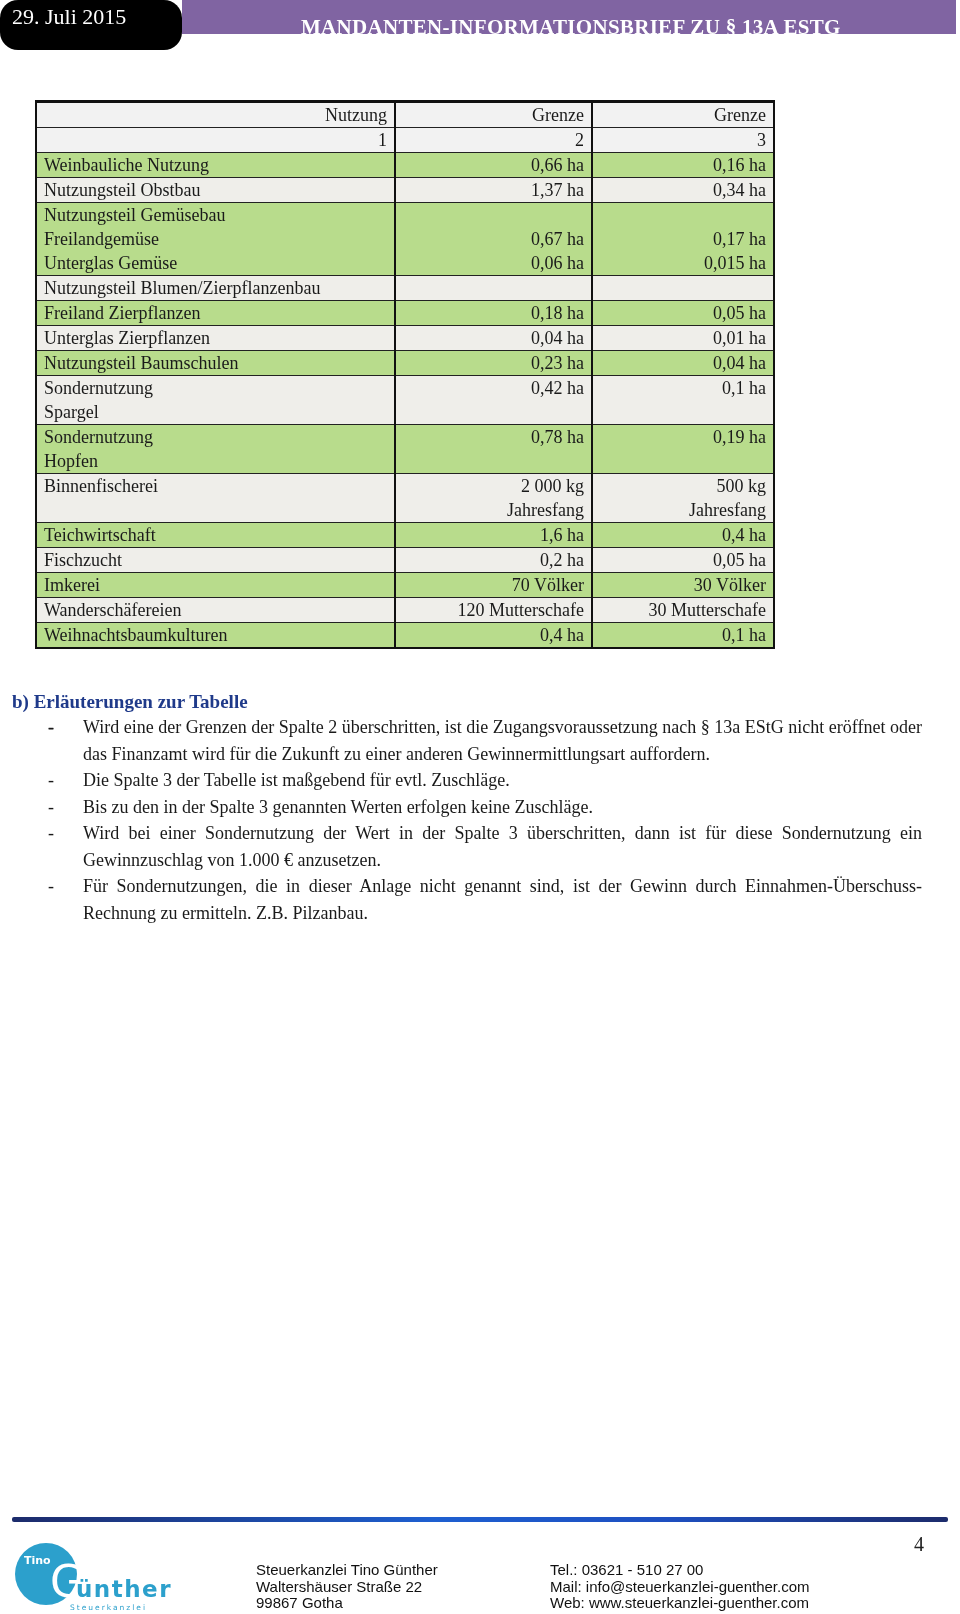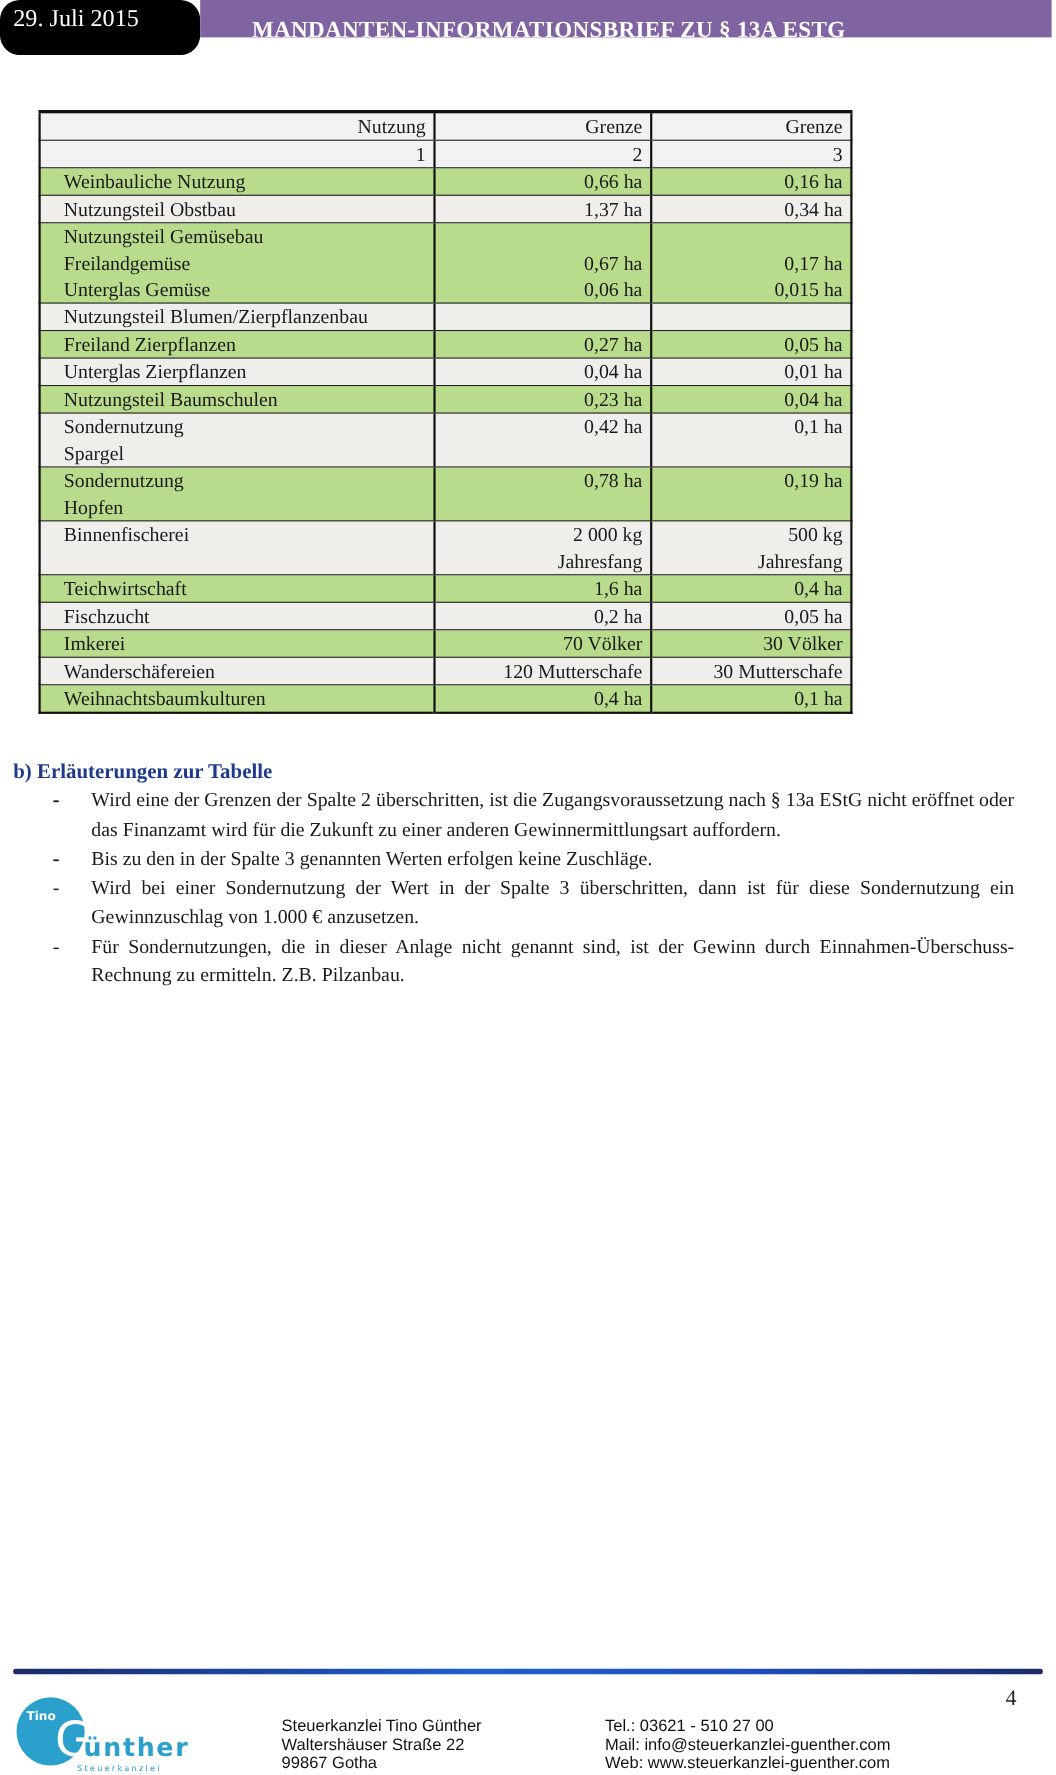--- a/index.html
+++ b/index.html
@@ -1,31 +1,31 @@
 <!DOCTYPE html>
 <html><head>
 <meta charset="utf-8">
 <style>
   html, body { margin: 0; padding: 0; background: #ffffff; }
   body { width: 960px; height: 1614px; position: relative; overflow: hidden; font-family: "DejaVu Serif", serif; color: #1a1a1a; }
 
   .header { position: absolute; left: 0; top: 0; width: 960px; height: 50px; }
   .date-box { position: absolute; left: 0; top: 0; width: 182px; height: 50px; background: #000; color: #fff; font-family: "Liberation Serif", serif; font-size: 22px; line-height: 34px; padding-left: 12px; box-sizing: border-box; border-radius: 18px; }
-  .title-box { position: absolute; left: 182px; top: 0; width: 774px; height: 34px; background: #8064a2; color: #fff; font-family: "Liberation Serif", serif; font-weight: bold; font-size: 21px; letter-spacing: 0.3px; line-height: 54px; padding-left: 47px; box-sizing: border-box; }
+  .title-box { position: absolute; left: 182px; top: 0; width: 774px; height: 34px; background: #8064a2; color: #fff; font-family: "Liberation Serif", serif; font-weight: bold; font-size: 21px; letter-spacing: 0.3px; line-height: 54px; padding-left: 119px; box-sizing: border-box; }
 
   table.limits { position: absolute; left: 35px; top: 100px; width: 740px; border-collapse: collapse; font-family: "Liberation Serif", serif; font-size: 18px; line-height: 24px; }
   table.limits td { border: 1px solid #222; padding: 0 7px; vertical-align: top; }
   table.limits { border: 2px solid #111; border-top: 3px solid #111; }
   table.limits td.c1 { width: 343px; }
   table.limits td.c2 { width: 181px; text-align: right; border-left: 2px solid #111; }
   table.limits td.c3 { width: 166px; text-align: right; border-left: 2px solid #111; }
   table.limits tr.hd td { background: #f2f2f2; text-align: right; }
   tr.green td { background: #b8dc8c; }
   tr.grey td { background: #efeeea; }
-  .cellline { display: block; margin-left: 14px; }
+  .cellline { display: block; }
 
   .section { position: absolute; left: 12px; top: 690px; width: 910px; font-family: "Liberation Serif", serif; }
   .section h2 { margin: 0; font-size: 19px; font-weight: bold; color: #1f3a8a; line-height: 24px; }
   .section ul { list-style: none; margin: 0; padding: 0; }
   .section li { position: relative; padding-left: 71px; font-size: 18px; line-height: 26.5px; text-align: justify; }
   .section li .dash { position: absolute; left: 36px; top: 0; }
 
   .footer-line { position: absolute; left: 12px; top: 1517px; width: 936px; height: 5px; background: linear-gradient(to right, #1c2b6b 0%, #1e5fd0 45%, #1e4fc0 70%, #1c2b6b 100%); border-radius: 2px; }
   .page-num { position: absolute; left: 914px; top: 1533px; font-family: "Liberation Serif", serif; font-size: 20px; color: #222; }
 
@@ -109,21 +109,21 @@
         </td>
         <td class="c3">
           <span class="cellline">&nbsp;</span>
         </td>
       </tr>
       <tr class="green">
         <td class="c1">
           <span class="cellline">Freiland Zierpflanzen</span>
         </td>
         <td class="c2">
-          <span class="cellline">0,27 ha</span>
+          <span class="cellline">0,18 ha</span>
         </td>
         <td class="c3">
           <span class="cellline">0,05 ha</span>
         </td>
       </tr>
       <tr class="grey">
         <td class="c1">
           <span class="cellline">Unterglas Zierpflanzen</span>
         </td>
         <td class="c2">
@@ -237,21 +237,21 @@
         </td>
       </tr>
     </tbody>
 </table>
 
 <div class="section">
   <h2>b) Erläuterungen zur Tabelle</h2>
   <ul id="explanations-list">
       <li><span class="dash">-</span></li>
       <li><span class="dash">-</span><span>Wird eine der Grenzen der Spalte 2 überschritten, ist die Zugangsvoraussetzung nach § 13a EStG nicht eröffnet oder das Finanzamt wird für die Zukunft zu einer anderen Gewinnermittlungsart auffordern.</span></li>
-      <li><span class="dash">-</span></li>
+      <li><span class="dash">-</span><span>Die Spalte 3 der Tabelle ist maßgebend für evtl. Zuschläge.</span></li>
       <li><span class="dash">-</span><span>Bis zu den in der Spalte 3 genannten Werten erfolgen keine Zuschläge.</span></li>
       <li><span class="dash">-</span><span>Wird bei einer Sondernutzung der Wert in der Spalte 3 überschritten, dann ist für diese Sondernutzung ein Gewinnzuschlag von 1.000 € anzusetzen.</span></li>
       <li><span class="dash">-</span><span>Für Sondernutzungen, die in dieser Anlage nicht genannt sind, ist der Gewinn durch Einnahmen-Überschuss-Rechnung zu ermitteln. Z.B. Pilzanbau.</span></li>
     </ul>
 </div>
 
 <div class="footer-line"></div>
 <div class="page-num">4</div>
 
 <div class="logo">

